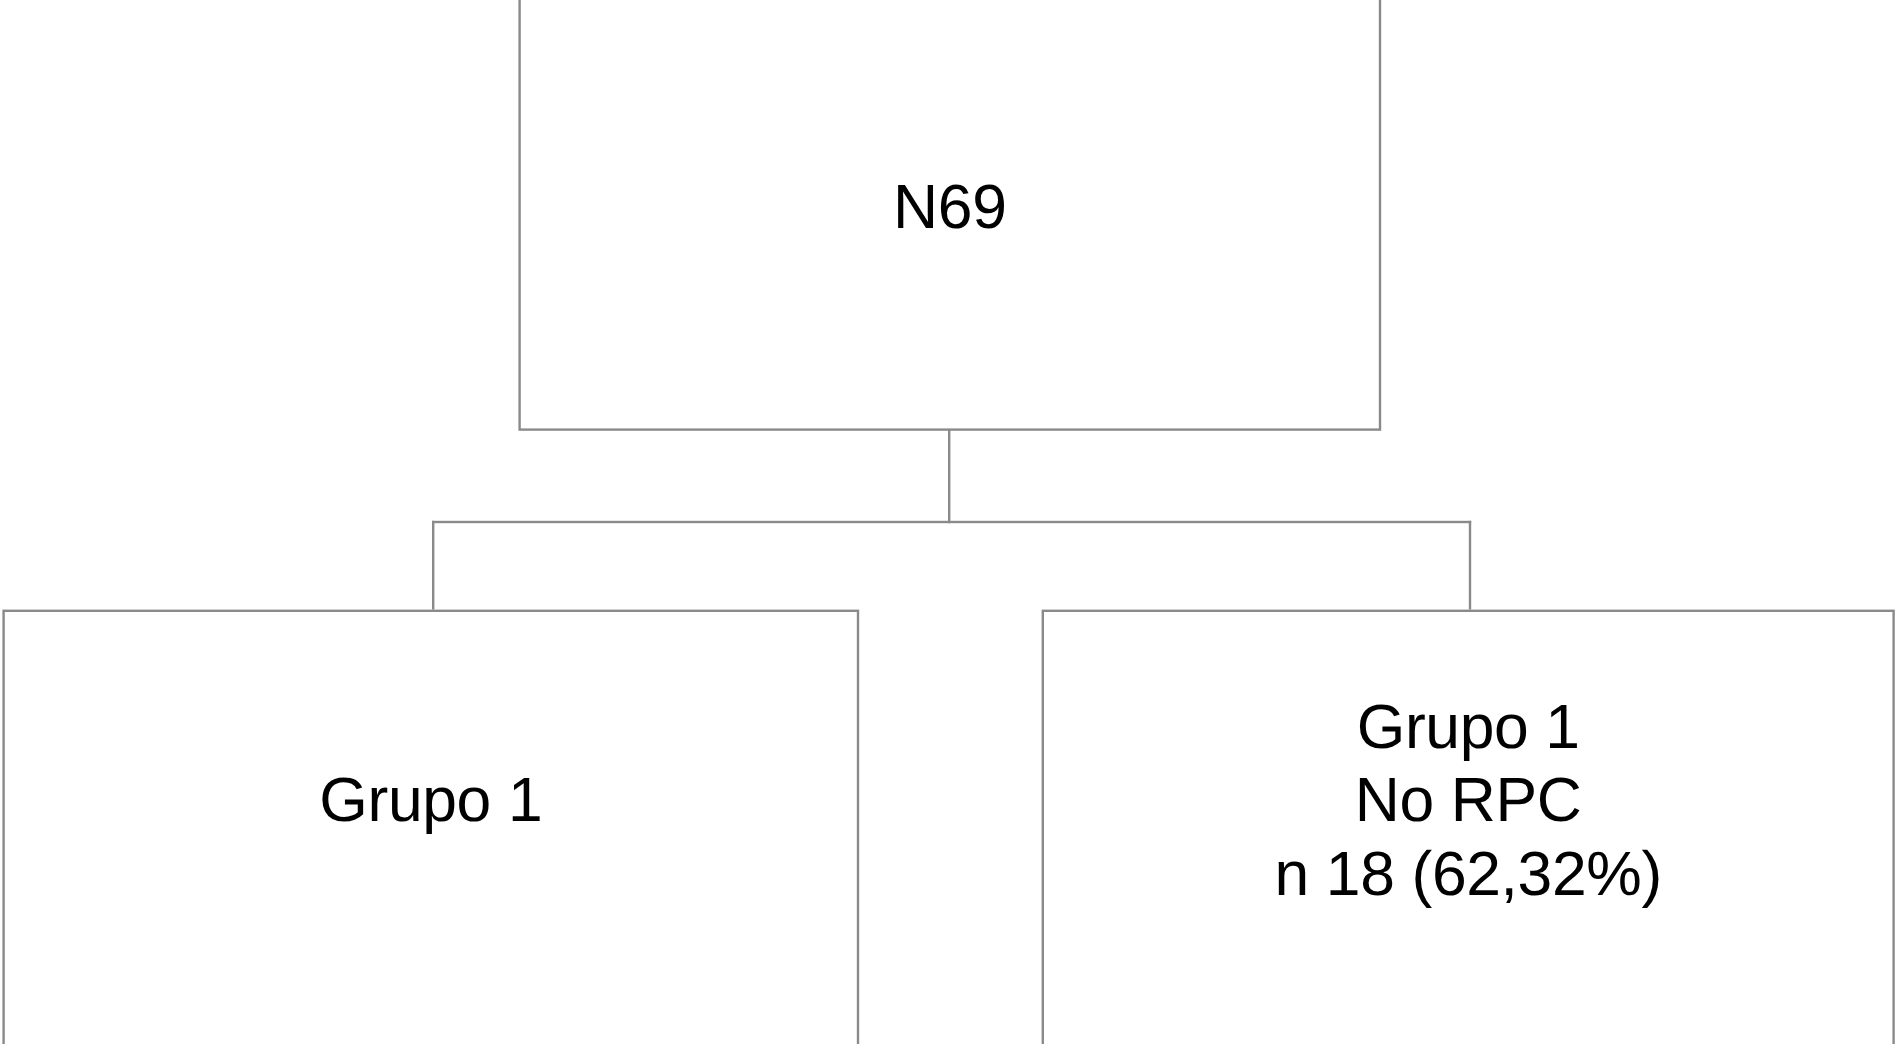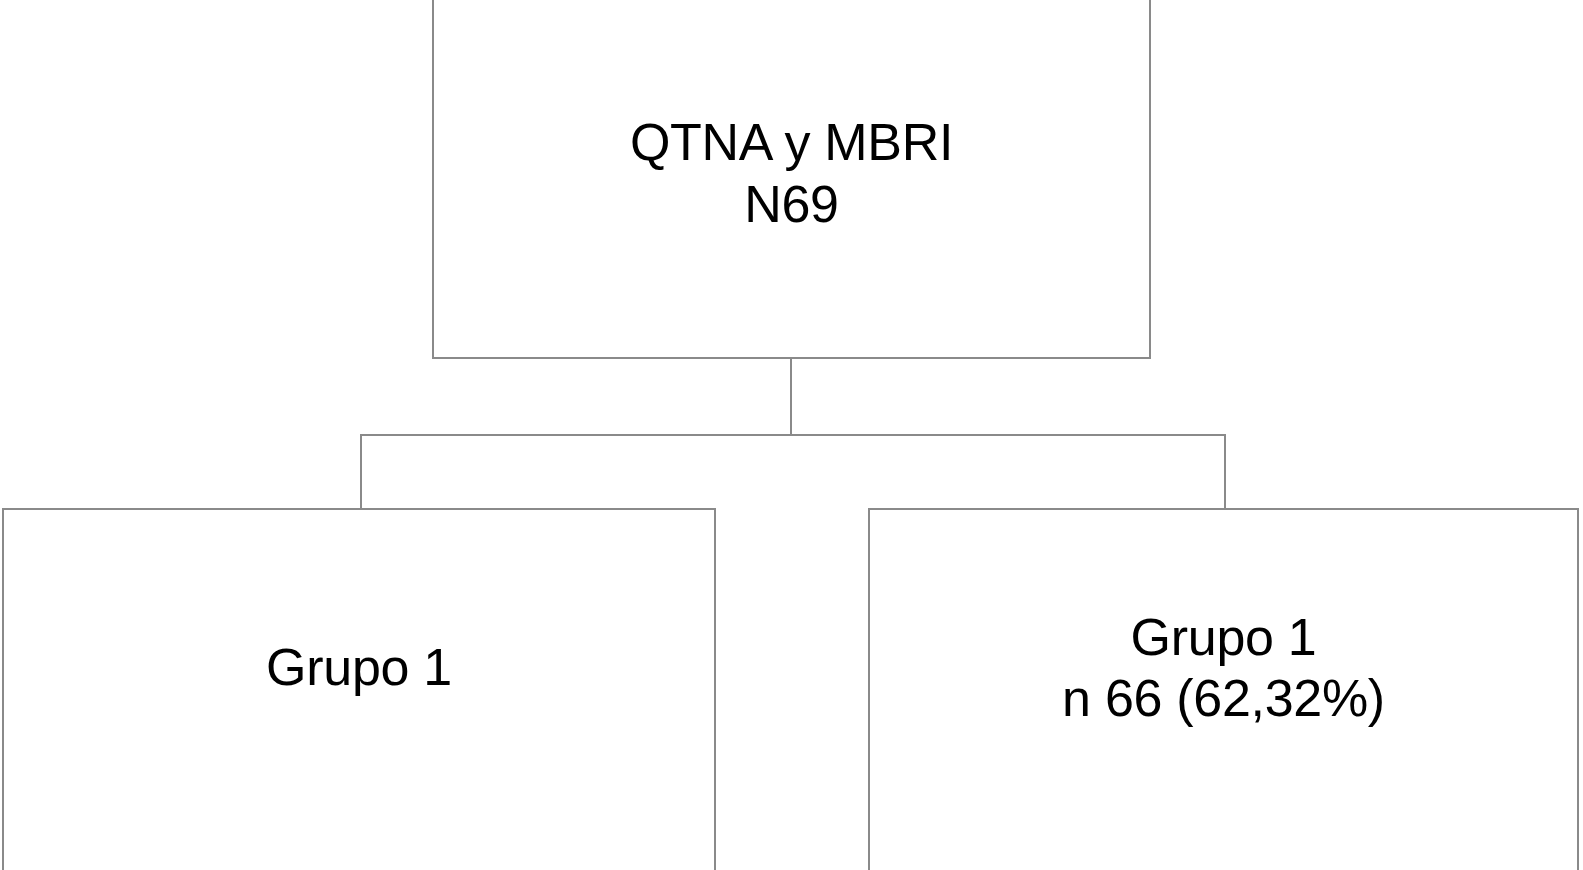--- a/index.html
+++ b/index.html
@@ -118,36 +118,36 @@
     height: 75px;
   }
 </style>
 </head>
 <body>
 
 <div id="figure-canvas">
 
   <div class="node-box" id="node-root">
     <div class="node-stack">
-      <div class="node-line">QTNA y MBRI</div>
       <div class="node-line">N69</div>
     </div>
   </div>
 
   <div class="connector v" id="connector-trunk"></div>
   <div class="connector h" id="connector-bar"></div>
   <div class="connector v" id="connector-drop-left"></div>
   <div class="connector v" id="connector-drop-right"></div>
 
   <div class="node-box" id="node-left">
     <div class="node-stack">
       <div class="node-line">Grupo 1</div>
     </div>
   </div>
 
   <div class="node-box" id="node-right">
     <div class="node-stack">
       <div class="node-line">Grupo 1</div>
-      <div class="node-line">n 66 (62,32%)</div>
+      <div class="node-line">No RPC</div>
+      <div class="node-line">n 18 (62,32%)</div>
     </div>
   </div>
 
 </div>
 
 </body></html>

